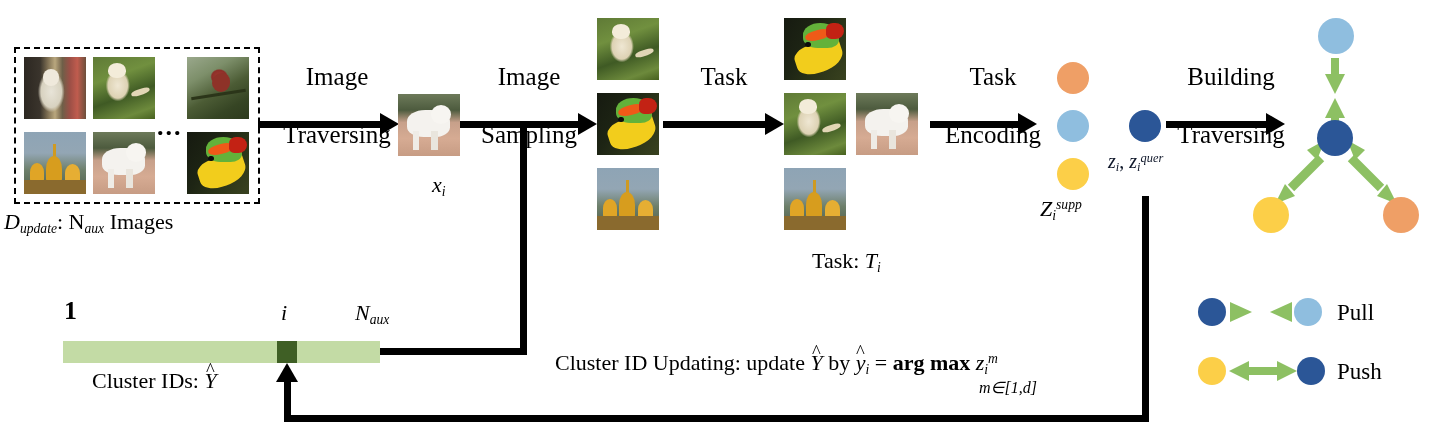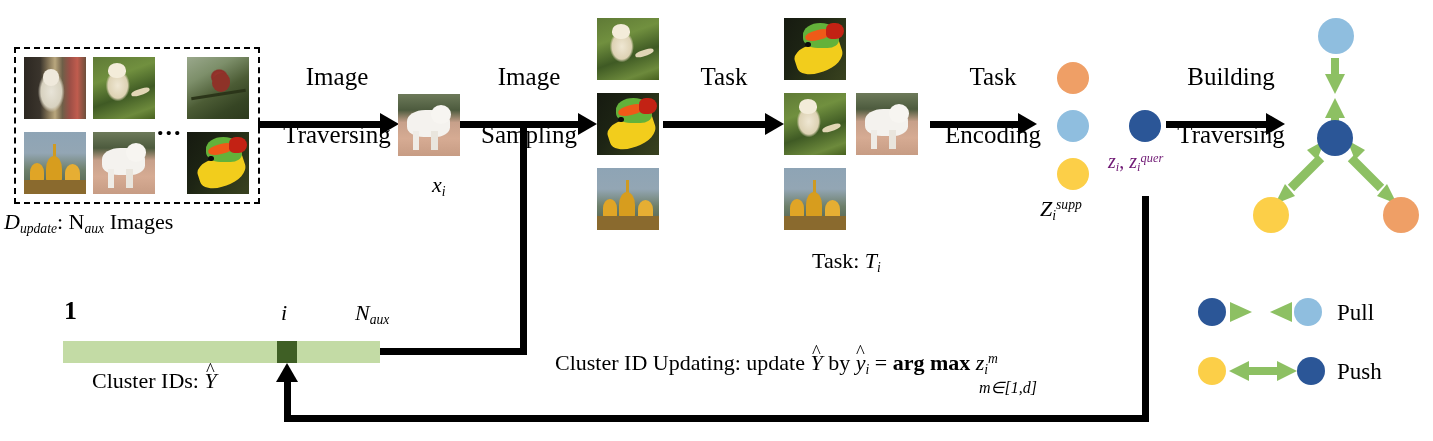--- a/index.html
+++ b/index.html
@@ -28,21 +28,21 @@
   }
   .cap {
     font-family: "Liberation Serif", serif;
     font-size: 22px;
     color: #000;
     white-space: nowrap;
   }
   .cap-small {
     font-family: "Liberation Serif", serif;
     font-size: 20px;
-    color: #701a75;
+    color: #0f172a;
     white-space: nowrap;
   }
   .mi { font-style: italic; }
   .sub {
     font-size: 0.62em;
     vertical-align: -0.28em;
     font-style: italic;
   }
   .sup {
     font-size: 0.62em;

